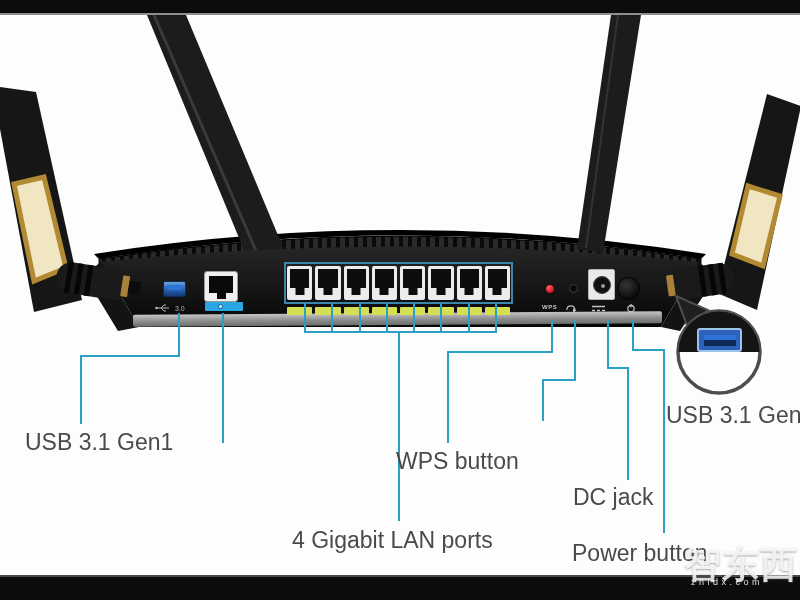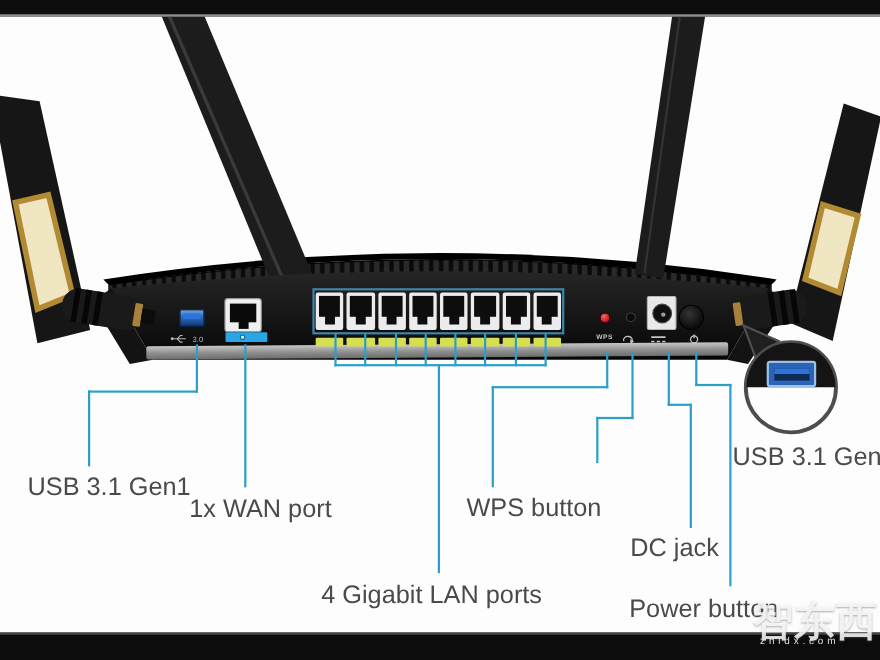--- a/index.html
+++ b/index.html
@@ -237,23 +237,22 @@
 
   <div class="line v" style="left:607px;top:320px;height:49px;"></div>
   <div class="line h" style="left:607px;top:367px;width:22px;"></div>
   <div class="line v" style="left:627px;top:367px;height:113px;"></div>
 
   <div class="line v" style="left:632px;top:320px;height:31px;"></div>
   <div class="line h" style="left:632px;top:349px;width:33px;"></div>
   <div class="line v" style="left:663px;top:349px;height:184px;"></div>
 
   <div class="lbl" style="left:25px;top:429px;">USB 3.1 Gen1</div>
-  <div class="lbl" style="left:172px;top:449px;">1x WAN port</div>
   <div class="lbl" style="left:292px;top:527px;">4 Gigabit LAN ports</div>
-  <div class="lbl" style="left:424px;top:448px;">WPS button</div>
+  <div class="lbl" style="left:396px;top:448px;">WPS button</div>
   <div class="lbl" style="left:573px;top:484px;">DC jack</div>
   <div class="lbl" style="left:572px;top:540px;">Power button</div>
   <div class="lbl" style="left:666px;top:402px;">USB 3.1 Gen1</div>
 
   <div class="wm-cn">智东西</div>
   <div class="wm-url">zhidx.com</div>
 
   <div class="bar top"></div>
   <div class="bar bottom"></div>
 </div>

